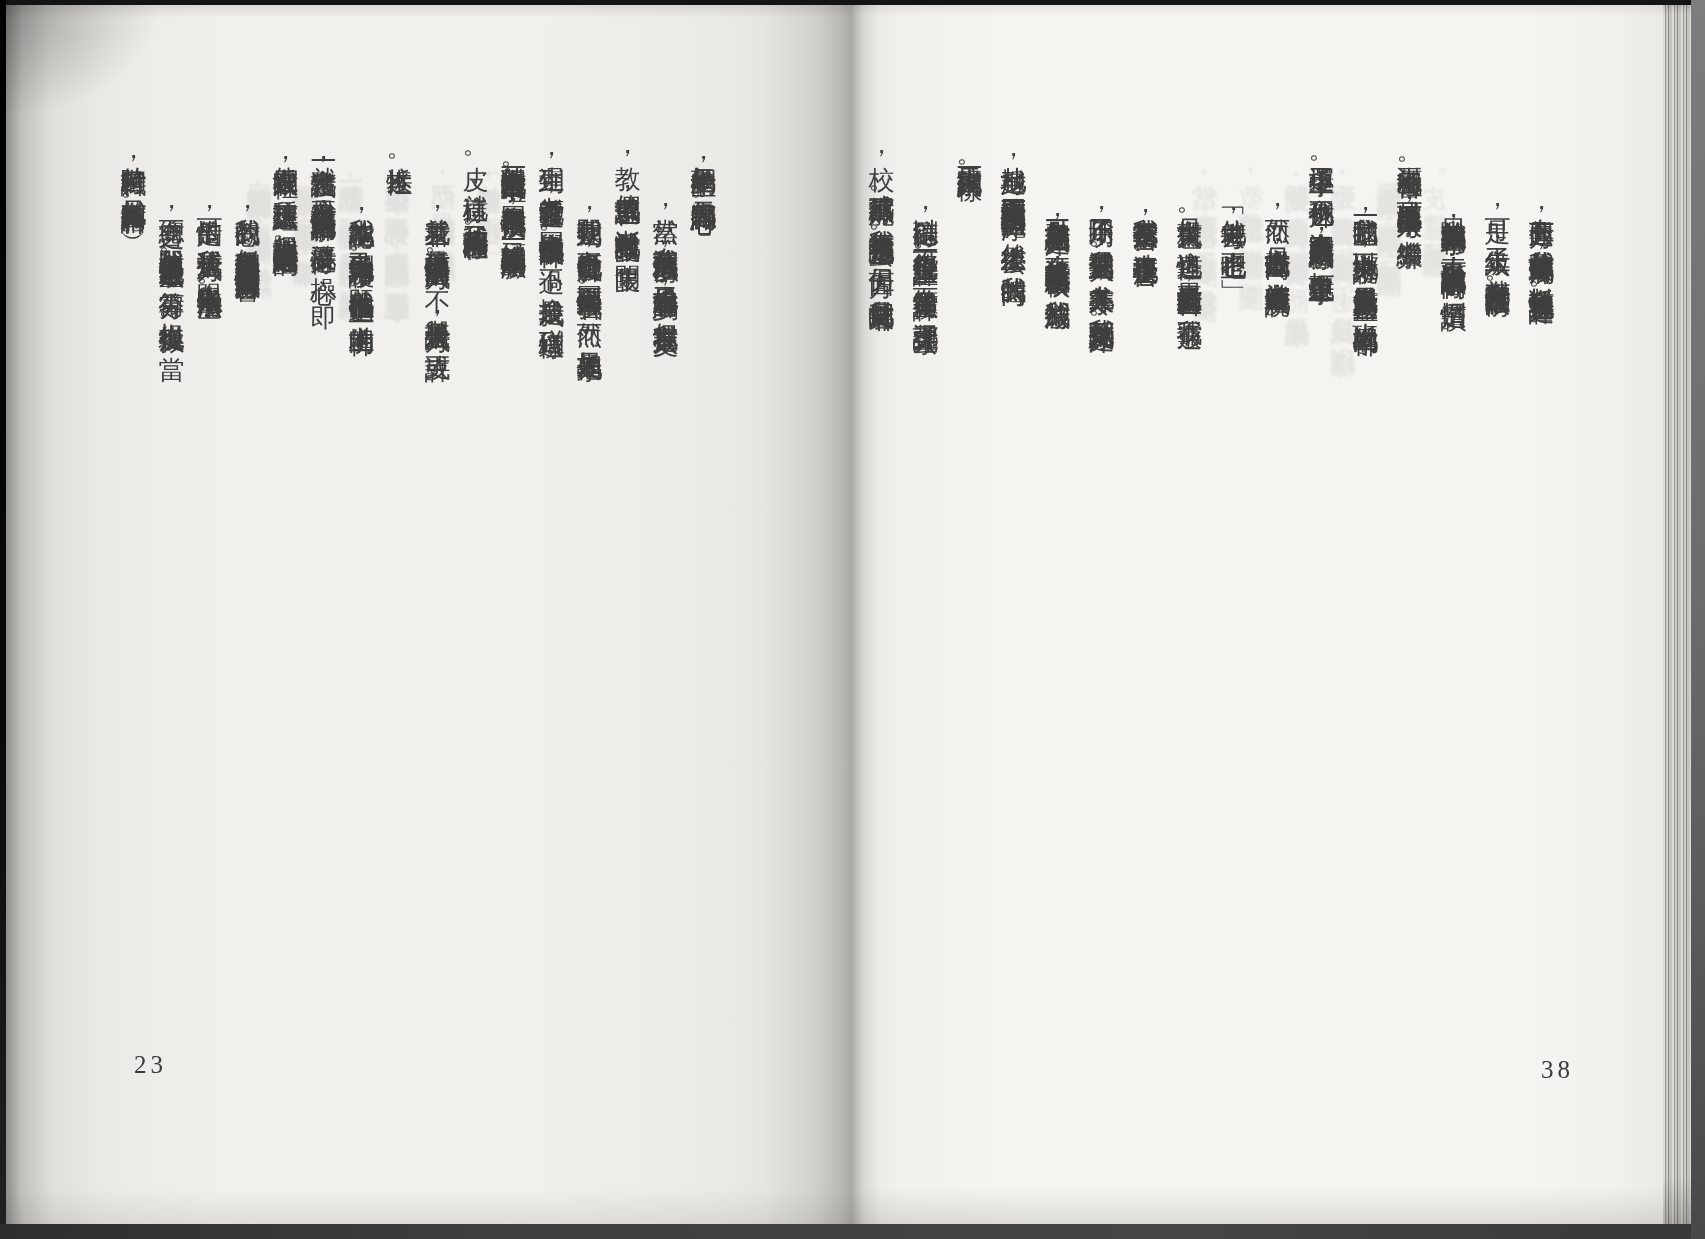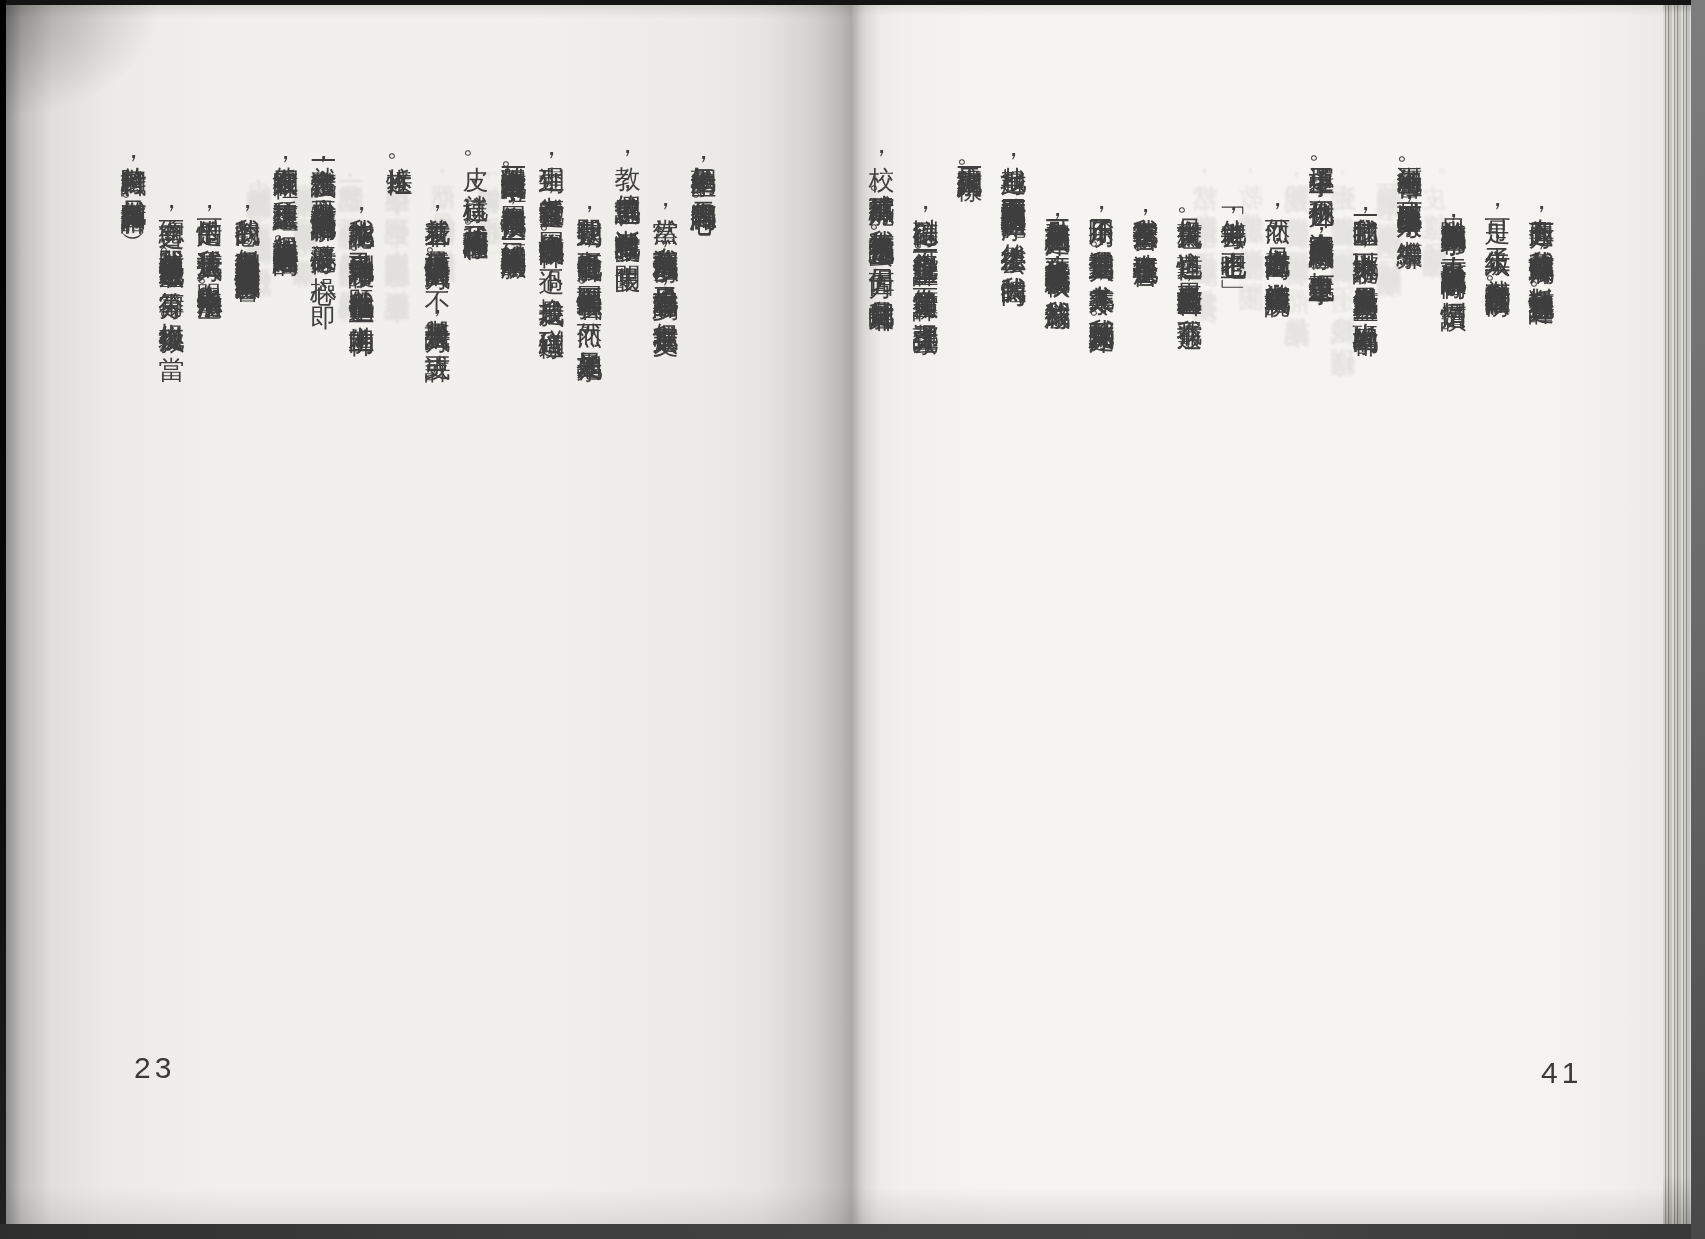--- a/index.html
+++ b/index.html
@@ -68,22 +68,22 @@
     position:absolute;top:160px;height:1000px;
     writing-mode:vertical-rl;text-orientation:mixed;
     font-size:26px;letter-spacing:1px;line-height:46px;color:#1c1c1c;
     transform:scaleX(-1);filter:blur(1.3px);opacity:0.07;pointer-events:none;
   }
   .page-left .ghost{left:230px;}
   .page-right .ghost{left:330px;}
   .ghost .col{height:100%;white-space:nowrap;}
 
   .page-number{
-    position:absolute;font-size:30px;color:#3a3a3a;letter-spacing:4px;
-    font-family:Liberation Sans, sans-serif;
+    position:absolute;font-size:25px;color:#3a3a3a;letter-spacing:4px;
+    font-family:Liberation Serif, serif;
   }
   .page-left .page-number{left:128px;top:1047px;}
   .page-right .page-number{left:689px;top:1052px;}
 </style>
 </head>
 <body>
 
 <div class="scan">
 
   <div class="page page-left">
@@ -136,21 +136,21 @@
         <div class="col indent">「他就算去考，也考不上吧！」</div>
         <div class="col indent">母親大驚失色。這也難怪，畢竟最重要的算術科目，我一竅不通。</div>
         <div class="col indent">我在家當然不念書，連在學校也從不念書。</div>
         <div class="col indent">除了不用功，我還是個遲到大王。尤其冬季天冷，我都睡到九點才起床。</div>
         <div class="col indent">哥哥和弟弟老早就已經起床，甚至沒能好好吃頓早飯就衝去學校了，我卻悠哉游</div>
         <div class="col">哉地起身，連同哥哥弟弟沒吃到的份一起扒個一乾二淨，然後才上學去。我的體內時</div>
         <div class="col">鐘天生就跟別人不一樣。</div>
         <div class="col indent">以這副德行，不可能趕得上第一堂課。而第一堂是算術課，課都上完了才去學</div>
         <div class="col">校，成績當然不可能好。我每次算術考試總是抱鴨蛋。但另一方面，我是個胖嘟嘟又</div>
       </div>
-    <div class="page-number">41</div>
+    <div class="page-number">38</div>
   </div>
 
   <div class="gutter"></div>
   <div class="page-edges"></div>
 
   <div class="edge-top"></div>
   <div class="edge-left"></div>
   <div class="edge-bottom"></div>
   <div class="edge-right"></div>
 

